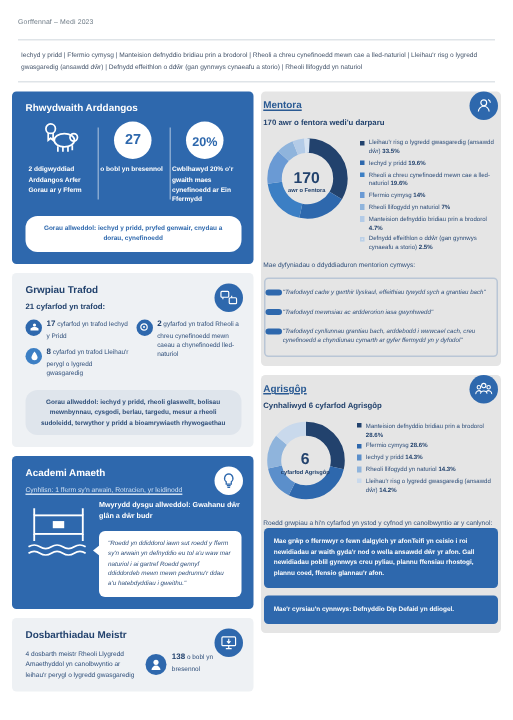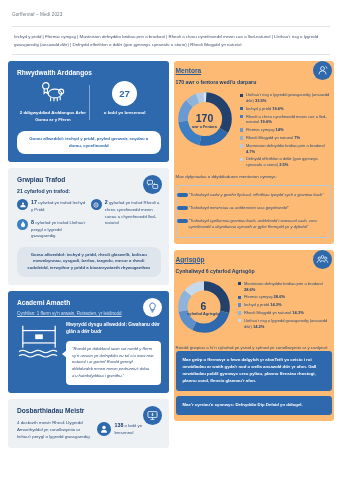--- a/index.html
+++ b/index.html
@@ -38,31 +38,31 @@
     font-size: 4.4px; line-height: 1.75; color: #44546a;
   }
 
   
   .columns { display: flex; gap: 5px; padding: 6px 8px 8px 8px; }
   .col { width: 50%; display: flex; flex-direction: column; gap: 6px; }
 
   .card { border-radius: 3px; position: relative; }
   .card-blue { background: #2e68ad; color: #fff; padding: 8px 8px 8px 9px; }
   .card-grey { background: #eef1f4; color: #2e3d4d; padding: 8px 8px 8px 9px; }
-  .card-white { background: #fdba74; color: #2e3d4d; padding: 6px 2px 6px 2px; }
+  .card-white { background: #e5e5e5; color: #2e3d4d; padding: 6px 2px 6px 2px; }
 
   .sec-title { font-size: 6.6px; font-weight: bold; margin-bottom: 5px; }
   .sec-title.blue { color: #ffffff; }
   .sec-title.dark { color: #22426d; }
   .sec-title.link { color: #2a5a93; text-decoration: underline; }
   .sec-sub { font-size: 5.2px; font-weight: bold; color: #22426d; margin-bottom: 5px; }
 
   
   .stat-row { display: flex; align-items: stretch; }
-  .stat-cell { flex: 1; text-align: center; padding: 0 2px; position: relative; }
+  .stat-cell { flex: 1; padding: 0 2px; position: relative; }
   .stat-cell + .stat-cell::before {
     content: ""; position: absolute; left: 0; top: 4px; bottom: 4px;
     width: 1px; background: rgba(255,255,255,.42);
   }
   .circle-num {
     width: 25px; height: 25px; border-radius: 50%;
     background: #ffffff; color: #2e68ad;
     font-size: 9.6px; font-weight: bold;
     display: flex; align-items: center; justify-content: center;
     margin: 0 auto 4px auto;
@@ -181,20 +181,24 @@
               <path d="M4.3 8 L4.3 13 L6 11.6 L7.7 13 L7.7 8" fill="none" stroke="#fff" stroke-width="1.2"></path>
               <ellipse cx="15.5" cy="13" rx="7" ry="4.6" fill="none" stroke="#fff" stroke-width="1.2"></ellipse>
               <circle cx="22" cy="11" r="2.6" fill="none" stroke="#fff" stroke-width="1.2"></circle>
               <path d="M11 17.2 L11 21 M14.5 17.6 L14.5 21 M18 17.6 L18 21 M21 16.5 L21 20" stroke="#fff" stroke-width="1.2" fill="none"></path>
             </svg>
             <div class="stat-cap">2 ddigwyddiad Arddangos Arfer Gorau ar y Fferm</div>
           </div>
           <div class="stat-cell">
             <div class="circle-num">27</div>
             <div class="stat-cap">o bobl yn bresennol</div>
+          </div>
+          <div class="stat-cell">
+            <div class="circle-num small">20%</div>
+            <div class="stat-cap">Cwblhawyd 20% o'r gwaith maes cynefinoedd ar Ein Ffermydd</div>
           </div>
         </div>
         <div class="pill">Gorau allweddol: iechyd y pridd, pryfed genwair, cnydau a dorau, cynefinoedd</div>
       </div>
 
       <div class="card card-grey">
         <div class="corner-icon">
           <svg viewBox="0 0 20 20" width="13" height="13">
             <rect x="2" y="3.5" width="8" height="6" rx="1" fill="none" stroke="#fff" stroke-width="1.2"></rect>
             <rect x="10.5" y="10" width="7.5" height="6" rx="1" fill="none" stroke="#fff" stroke-width="1.2"></rect>

